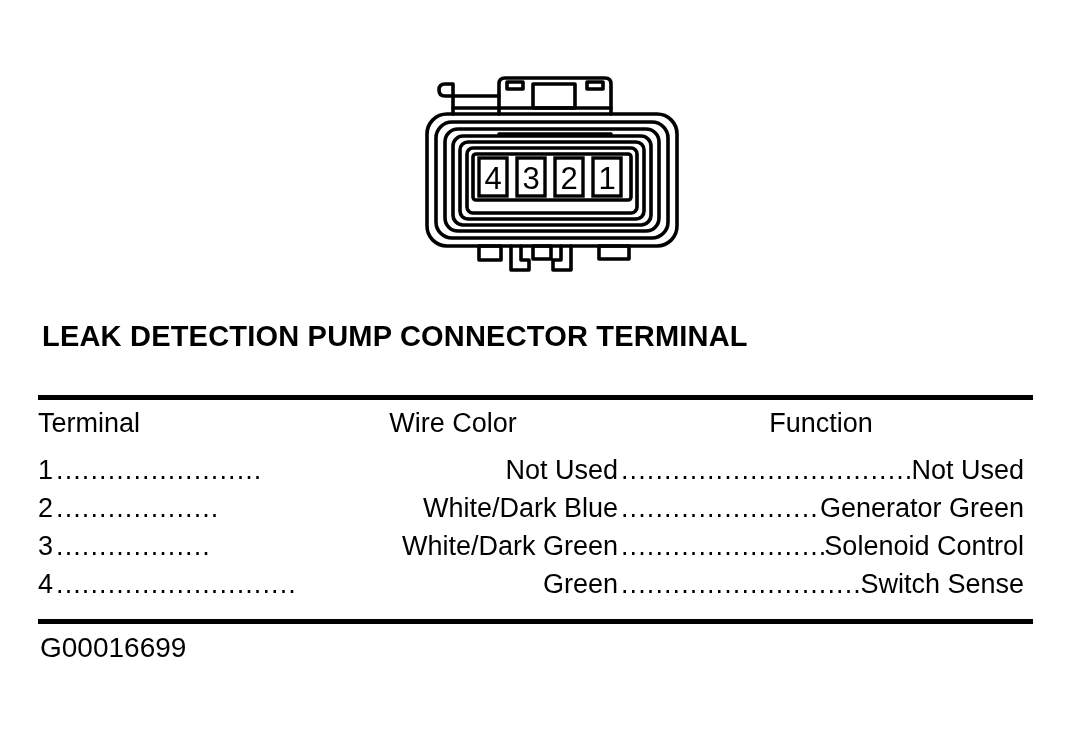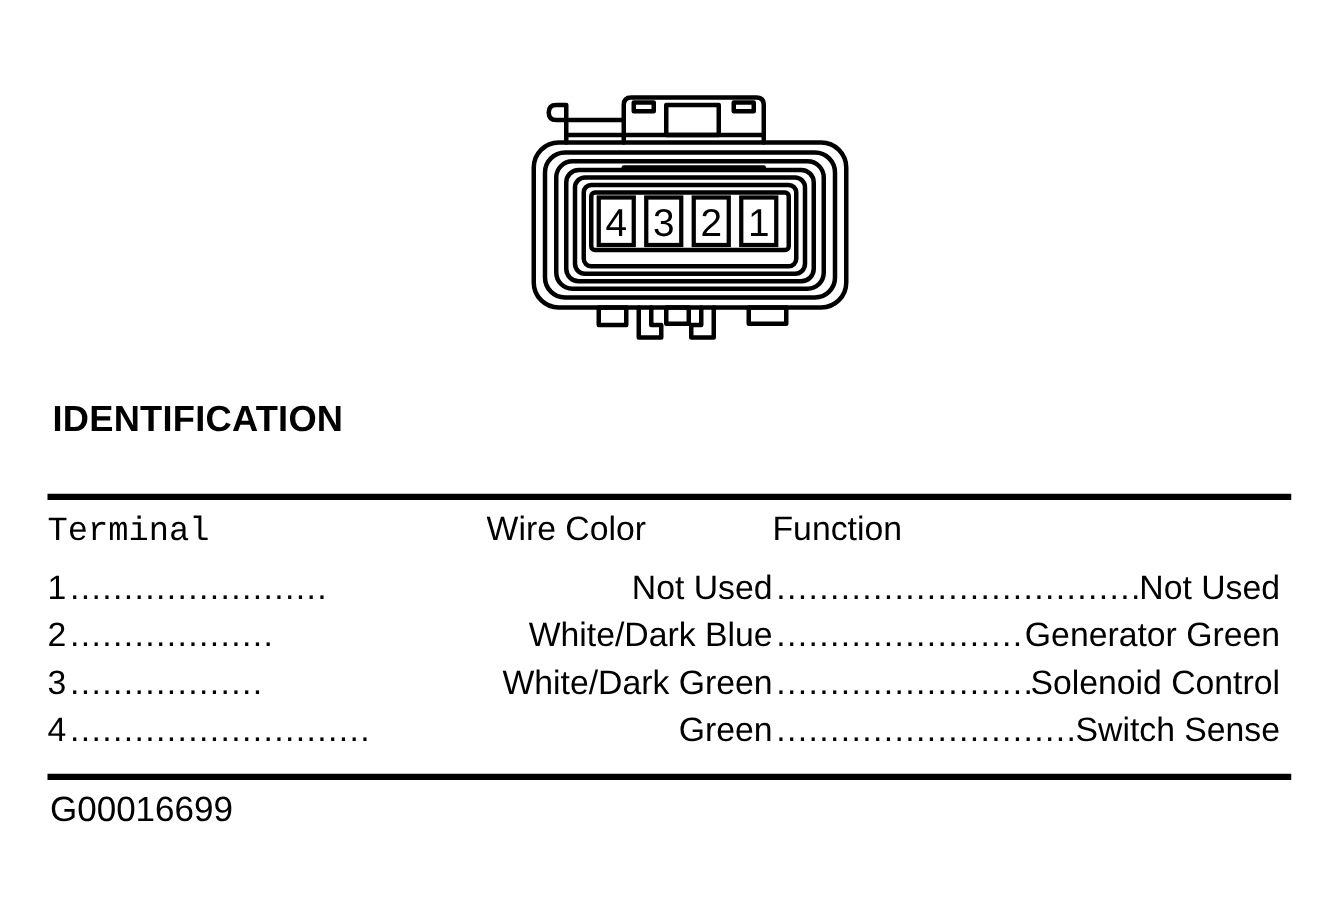--- a/index.html
+++ b/index.html
@@ -65,23 +65,23 @@
     padding: 0;
     font-weight: normal;
     vertical-align: baseline;
     white-space: nowrap;
     height: 38px;
   }
   #terminal-table thead th {
     font-weight: normal;
     padding-bottom: 9px;
   }
-  .col-terminal  { width: 250px; text-align: left; font-family: Liberation Mono, monospace;  }
+  .col-terminal  { width: 250px; text-align: left;  }
   .col-wire      { width: 330px; text-align: center;  }
-  .col-function  { width: 406px; text-align: left; }
+  .col-function  { width: 406px; text-align: center; }
 
   
   th.col-wire  { padding-left: 12px; }
 
   
   #terminal-table tbody td {
     position: relative;
     overflow: hidden;
   }
 
@@ -154,21 +154,21 @@
 
       <text x="78" y="117" text-anchor="middle" font-family="Liberation Sans, sans-serif" font-size="31" fill="#000000">4</text>
       <text x="116" y="117" text-anchor="middle" font-family="Liberation Sans, sans-serif" font-size="31" fill="#000000">3</text>
       <text x="154" y="117" text-anchor="middle" font-family="Liberation Sans, sans-serif" font-size="31" fill="#000000">2</text>
       <text x="192" y="117" text-anchor="middle" font-family="Liberation Sans, sans-serif" font-size="31" fill="#000000">1</text>
     </g>
   </svg>
 </div>
 
 <div id="diagram-title">
-  <div>IDENTIFICATION</div>
+  <div>LEAK DETECTION PUMP CONNECTOR TERMINAL</div>
 </div>
 
 <div id="rule-top" class="rule"></div>
 
 <table id="terminal-table">
   <thead>
     <tr>
       <th class="col-terminal">Terminal</th>
       <th class="col-wire">Wire Color</th>
       <th class="col-function">Function</th>

